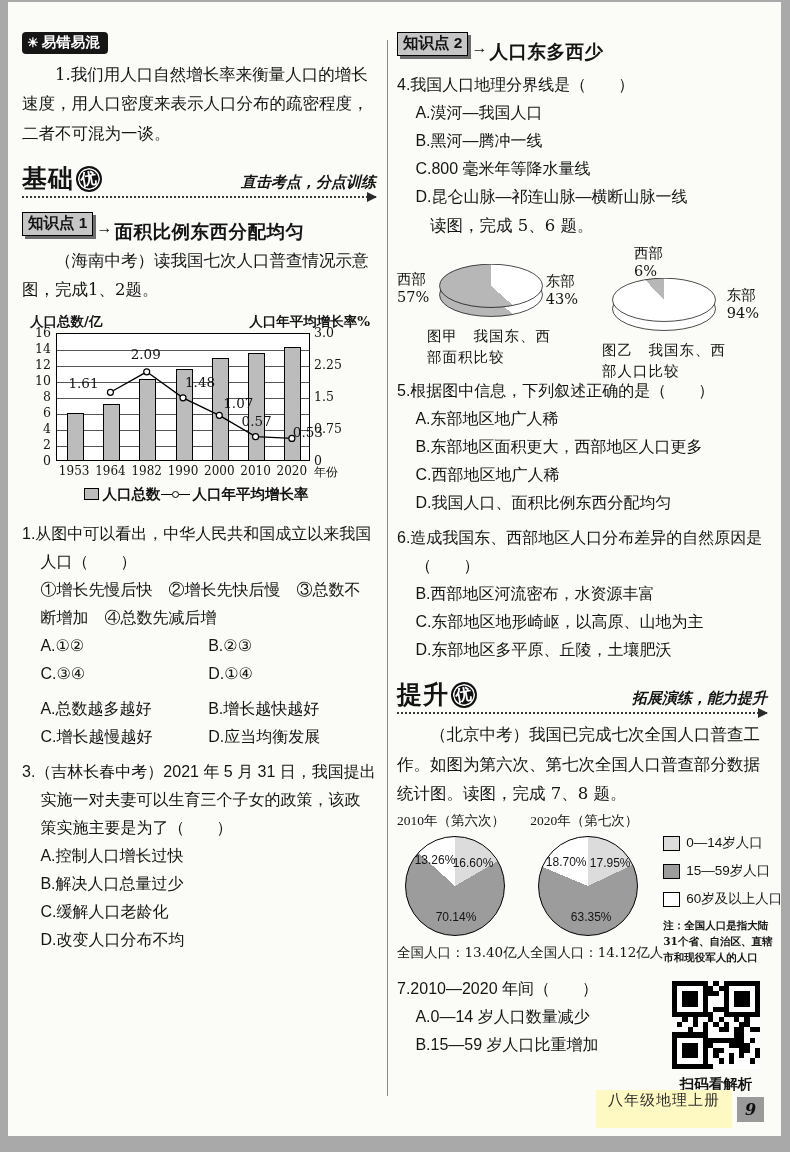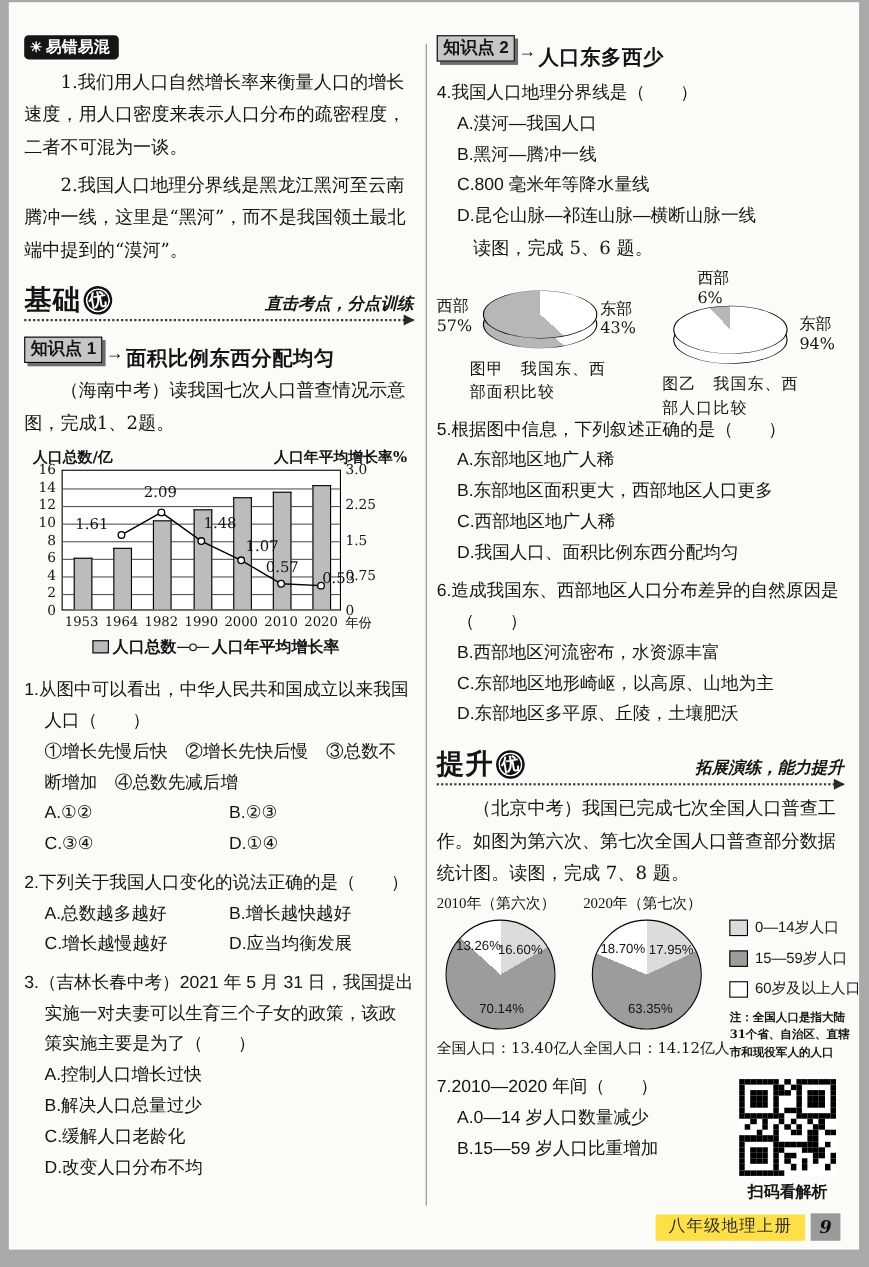--- a/index.html
+++ b/index.html
@@ -81,37 +81,36 @@
   .leg-sw { width:17px; height:15px; border:1px solid #000; flex:none; }
   .age-note { font-size:10.5px; font-weight:bold; font-family:"DejaVu Serif","Liberation Serif",serif; line-height:1.5; margin-top:2px; }
 
   
   .qr-wrap { float:right; width:102px; text-align:center; margin:6px 0 0 4px; }
   .qr { width:88px; height:88px; margin:0 auto; display:grid; grid-template-columns:repeat(17,1fr); grid-template-rows:repeat(17,1fr); background:#fff; }
   .qr span.on { background:#000; }
   .qr-cap { font-size:14.5px; font-weight:bold; margin-top:3px; white-space:nowrap; }
 
   .footer { position:absolute; right:26px; bottom:24px; display:flex; align-items:center; }
-  .footer-pill { background:#fde047; color:#2f2f2f; font-size:15px; padding:1px 12px 4px 12px; letter-spacing:1px; }
+  .footer-pill { background:#fef9c3; color:#2f2f2f; font-size:15px; padding:1px 12px 18px 12px; letter-spacing:1px; }
   .footer-page { width:27px; height:25px; background:#9a9a9a; color:#101010; font-weight:bold; font-style:italic;
                  font-size:16px; display:flex; align-items:center; justify-content:center; margin-left:5px;
                  font-family:"DejaVu Serif","Liberation Serif",serif; }
 </style>
 </head>
 <body>
 
 <div class="paper">
 
   <div class="col-left">
     <div class="tip-badge">
       <span class="tip-icon">☀</span>
       <span>易错易混</span>
     </div>
     <p class="kai">1.我们用人口自然增长率来衡量人口的增长速度，用人口密度来表示人口分布的疏密程度，二者不可混为一谈。</p>
-    <p class="kai">2.我国人口地理分界线是黑龙江黑河至云南腾冲一线，这里是“黑河”，而不是我国领土最北端中提到的“漠河”。</p>
 
     <div class="sec-head">
       <span class="sec-logo">
         <span>基础</span>
         <span class="sec-badge">优</span>
       </span>
       <span class="sec-tagline">直击考点，分点训练</span>
     </div>
     <div class="sec-rule"></div>
 
@@ -193,21 +192,20 @@
       <div class="q-sub">①增长先慢后快　②增长先快后慢　③总数不断增加　④总数先减后增</div>
       <div class="opt-grid">
         <div>A.①②</div>
         <div>B.②③</div>
         <div>C.③④</div>
         <div>D.①④</div>
       </div>
     </div>
 
     <div class="q">
-      <div class="q-stem">2.下列关于我国人口变化的说法正确的是（　　）</div>
       <div class="opt-grid">
         <div>A.总数越多越好</div>
         <div>B.增长越快越好</div>
         <div>C.增长越慢越好</div>
         <div>D.应当均衡发展</div>
       </div>
     </div>
 
     <div class="q">
       <div class="q-stem">3.（吉林长春中考）2021 年 5 月 31 日，我国提出实施一对夫妻可以生育三个子女的政策，该政策实施主要是为了（　　）</div>

